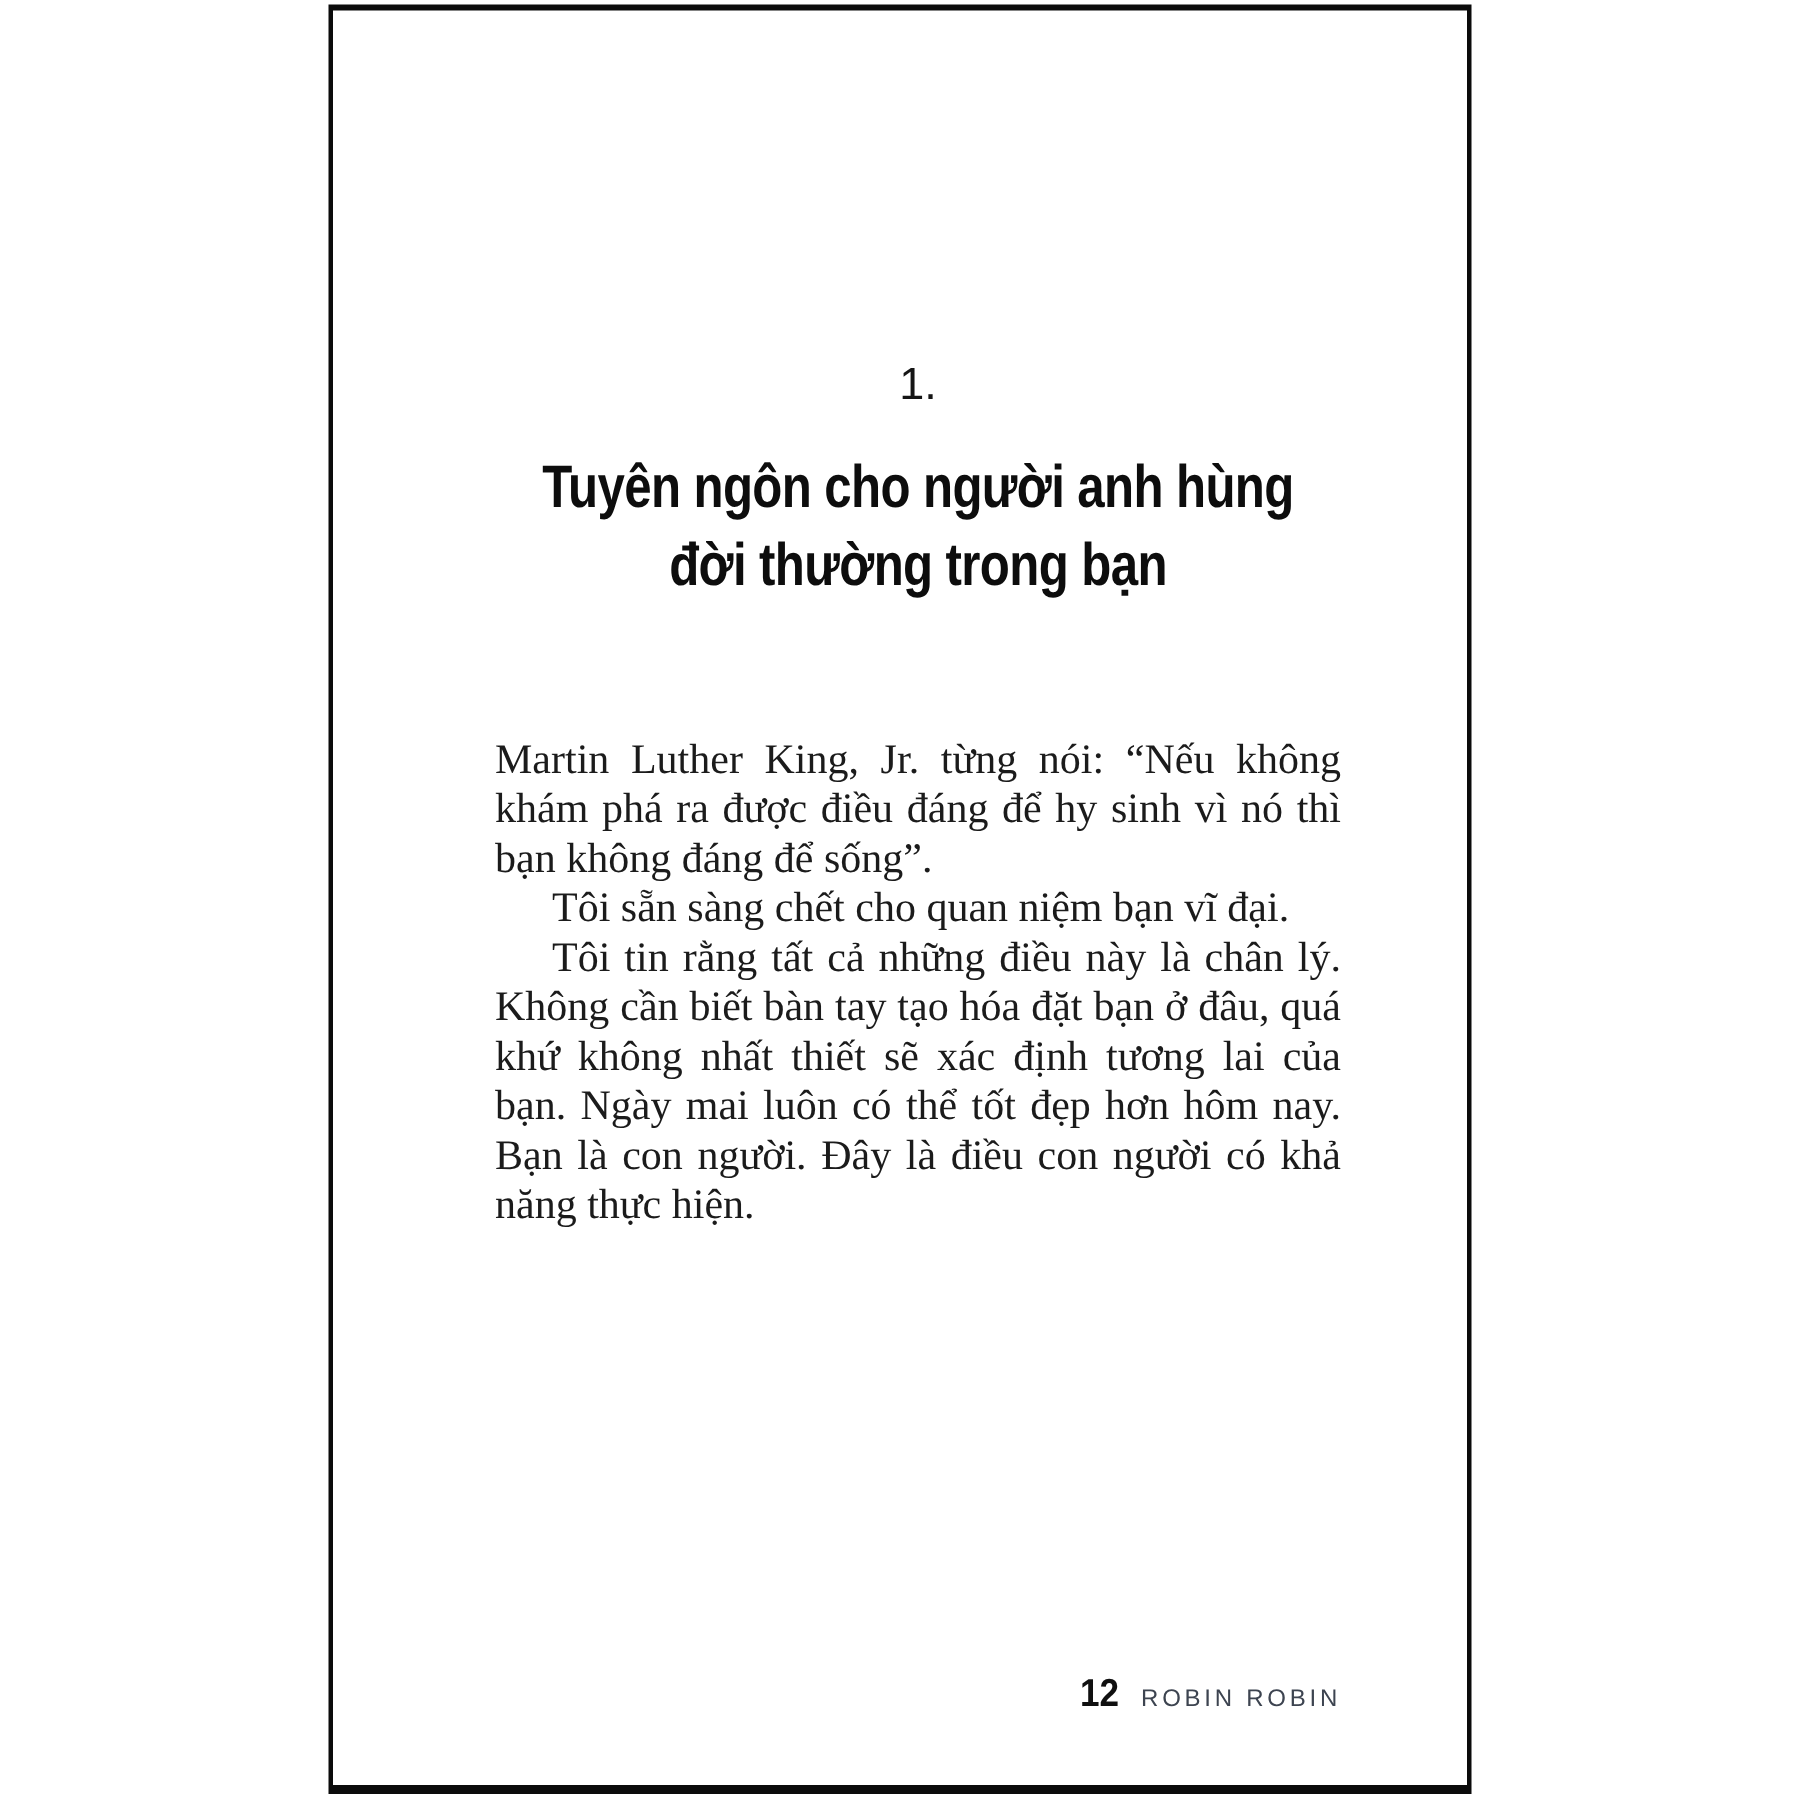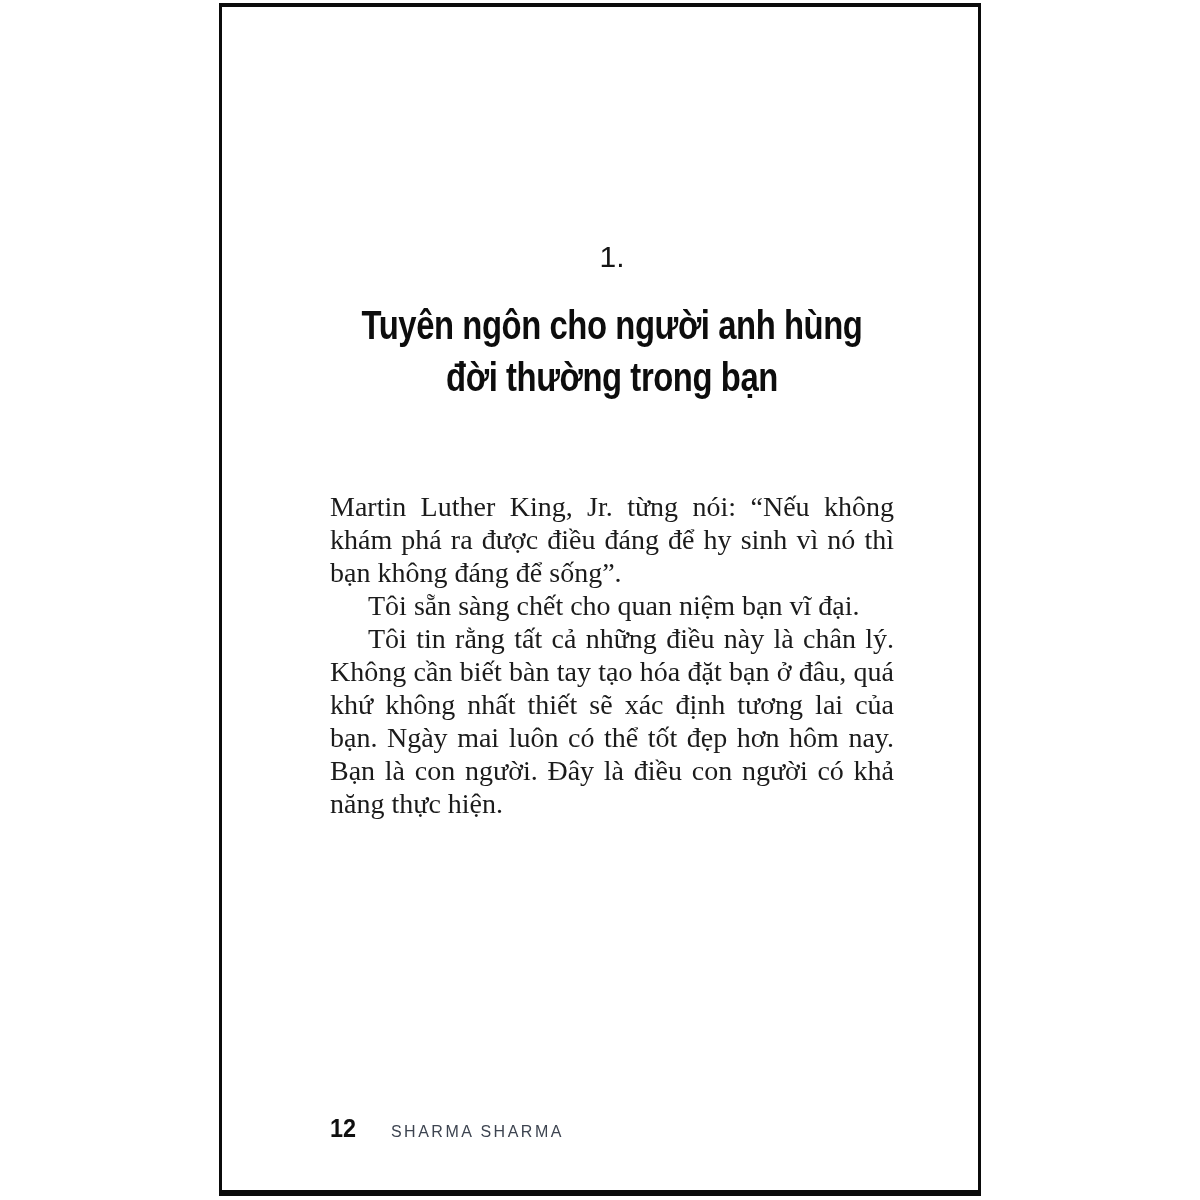--- a/index.html
+++ b/index.html
@@ -63,21 +63,22 @@
   }
   .body-text p.para { margin: 0; }
   .body-text p.para.indent { text-indent: 38px; }
   .page-footer {
     position: absolute;
     left: 108px;
     top: 1106px;
     width: 564px;
     display: flex;
     align-items: baseline;
-    gap: 32px;
+    gap: 12px;
+    justify-content: flex-end;
   }
   .page-number {
     font-family: "Liberation Sans", sans-serif;
     font-weight: 700;
     font-size: 26px;
     color: #101010;
     transform: scaleX(0.9);
     transform-origin: 0 100%;
   }
   .running-title {
@@ -101,16 +102,16 @@
   </h1>
 
   <div class="body-text">
       <p class="para">Martin Luther King, Jr. từng nói: “Nếu không khám phá ra được điều đáng để hy sinh vì nó thì bạn không đáng để sống”.</p>
       <p class="para indent">Tôi sẵn sàng chết cho quan niệm bạn vĩ đại.</p>
       <p class="para indent">Tôi tin rằng tất cả những điều này là chân lý. Không cần biết bàn tay tạo hóa đặt bạn ở đâu, quá khứ không nhất thiết sẽ xác định tương lai của bạn. Ngày mai luôn có thể tốt đẹp hơn hôm nay. Bạn là con người. Đây là điều con người có khả năng thực hiện.</p>
     </div>
 
   <div class="page-footer">
     <span class="page-number">12</span>
-    <span class="running-title">SHARMA SHARMA</span>
+    <span class="running-title">ROBIN ROBIN</span>
   </div>
 
 </div>
 
 </body></html>

